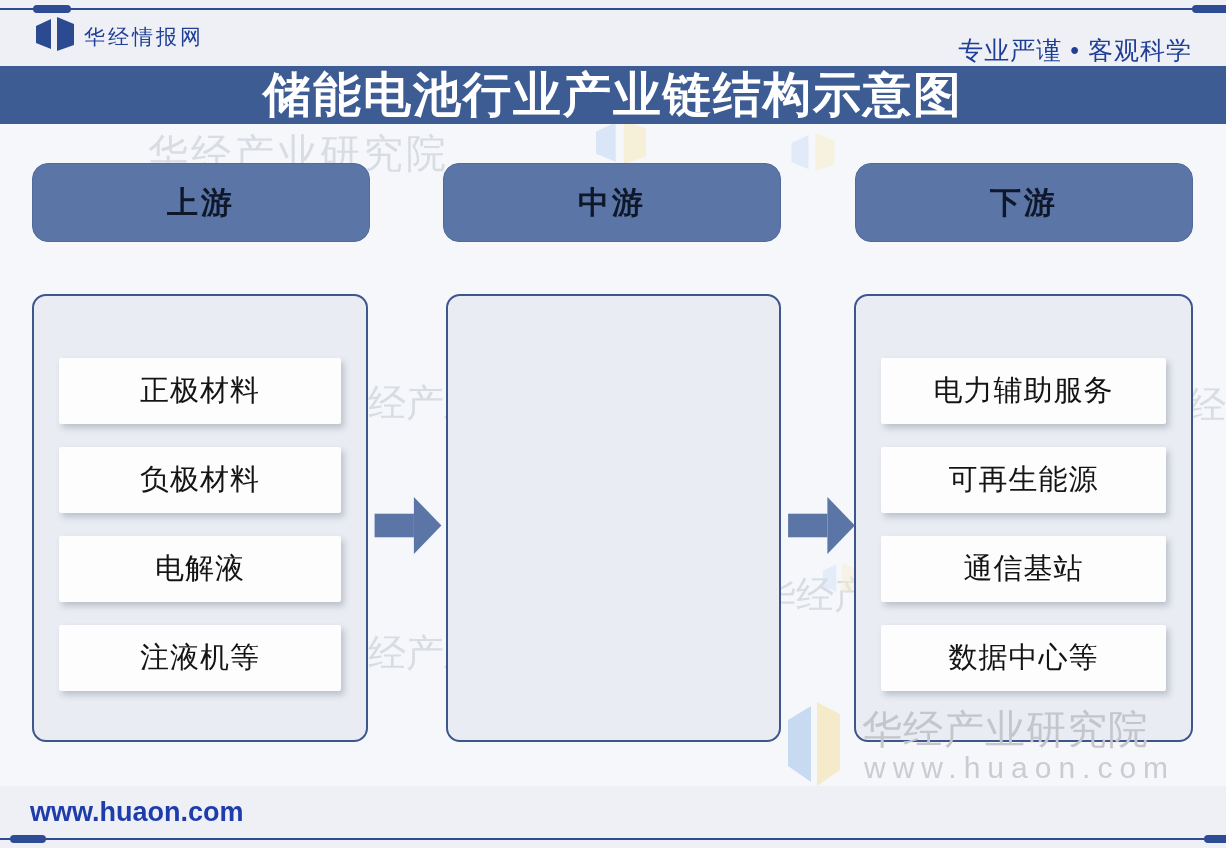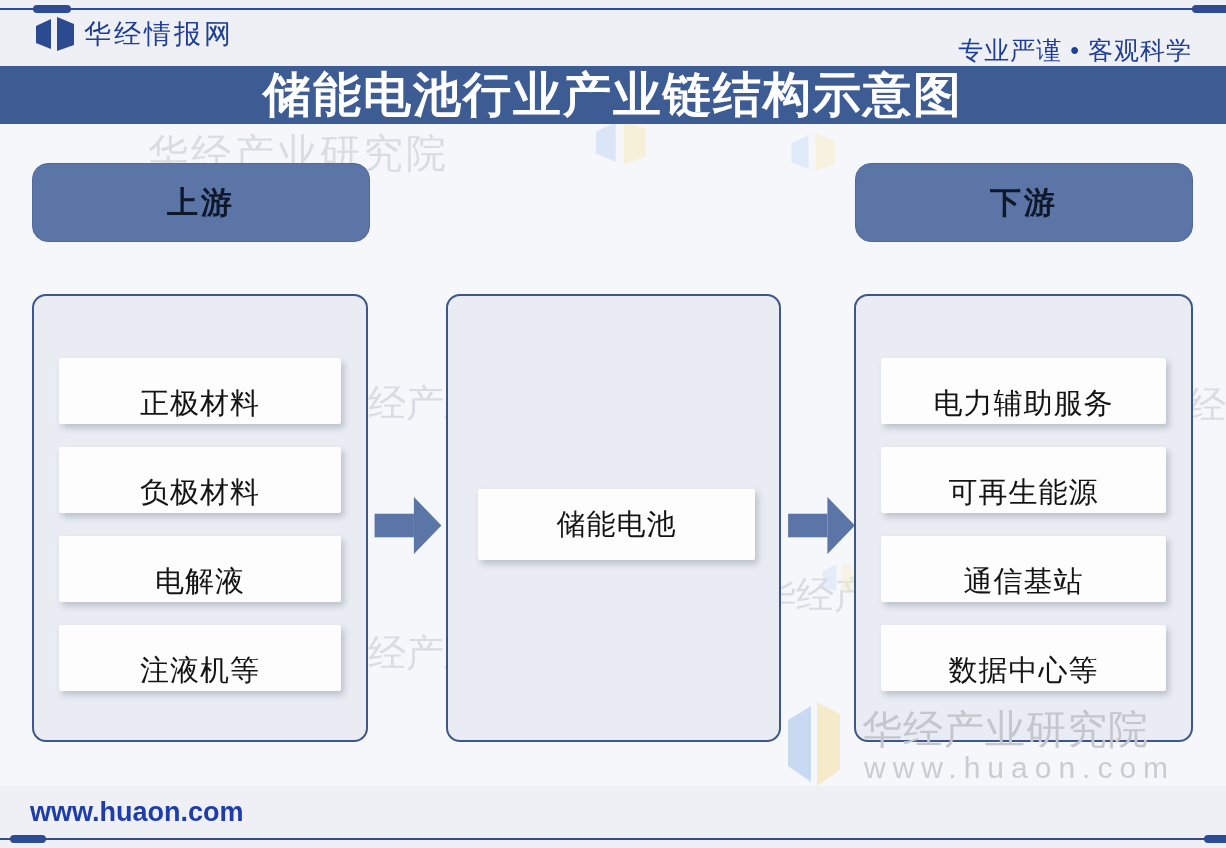--- a/index.html
+++ b/index.html
@@ -18,21 +18,21 @@
   .rule-bottom { top:838px; }
   .dash { position:absolute; height:8px; background:#2e4c94; border-radius:4px; z-index:4; }
   .dash-tl { left:33px; top:5px; width:38px; }
   .dash-tr { left:1192px; top:5px; width:34px; border-radius:4px 0 0 4px; }
   .dash-bl { left:10px; top:835px; width:36px; }
   .dash-br { left:1204px; top:835px; width:22px; border-radius:4px 0 0 4px; }
 
   
   .brand-logo { position:absolute; left:33px; top:16px; z-index:3; }
   .brand-text {
-    position:absolute; left:84px; top:16px; font-size:27px; letter-spacing:3px;
+    position:absolute; left:84px; top:23px; font-size:21px; letter-spacing:3px;
     color:#1f3f96; z-index:3; white-space:nowrap;
   }
   .tagline {
     position:absolute; right:34px; top:22px; font-size:25px; letter-spacing:1px;
     color:#1f3f96; z-index:3; white-space:nowrap;margin-top:12px;
   }
 
   
   .title-bar {
     position:absolute; left:0; top:66px; width:1226px; height:58px;
@@ -61,21 +61,21 @@
   .panel-left  { left:32px;  width:336px; }
   .panel-mid   { left:446px; width:335px; }
   .panel-right { left:854px; width:339px; }
   .panel-items {
     position:absolute; left:25px; right:25px; top:62px;
     display:flex; flex-direction:column; gap:23px;
   }
   .item {
     height:66px; background:#fdfdfe; border-radius:2px;
     box-shadow:3px 4px 6px rgba(70,82,105,0.28);
-    display:flex; align-items:flex-end; justify-content:center;
+    display:flex; align-items:center; justify-content:center;
   }
   .item span { font-size:29px; color:#141414; letter-spacing:1px; white-space:nowrap; }
   .mid-item {
     position:absolute; left:478px; top:489px; width:277px; height:71px;
     background:#fdfdfe; border-radius:2px; box-shadow:3px 4px 6px rgba(70,82,105,0.28);
     display:flex; align-items:center; justify-content:center; z-index:3;
   }
   .mid-item span { font-size:29px; color:#141414; letter-spacing:1px; }
 
   
@@ -145,20 +145,23 @@
     <polygon points="24,1 41,8 41,29 24,35" fill="#f8eecb"></polygon>
   </svg>
   <svg class="wm wm-logo-c" width="40" height="48" viewBox="0 0 44 36">
     <polygon points="3,10 18,3 18,33 3,27" fill="#cfe0f6"></polygon>
     <polygon points="24,1 41,8 41,29 24,35" fill="#f8eecb"></polygon>
   </svg>
 
   <div class="stage stage-up">
     <span>上游</span>
   </div>
+  <div class="stage stage-mid">
+    <span>中游</span>
+  </div>
   <div class="stage stage-down">
     <span>下游</span>
   </div>
 
   <div class="panel panel-left">
     <div class="panel-items">
       <div class="item">
         <span>正极材料</span>
       </div>
       <div class="item">
@@ -167,23 +170,20 @@
       <div class="item">
         <span>电解液</span>
       </div>
       <div class="item">
         <span>注液机等</span>
       </div>
     </div>
   </div>
 
   <div class="panel panel-mid"></div>
-  <div class="mid-item">
-    <span>储能电池</span>
-  </div>
 
   <div class="panel panel-right">
     <div class="panel-items">
       <div class="item">
         <span>电力辅助服务</span>
       </div>
       <div class="item">
         <span>可再生能源</span>
       </div>
       <div class="item">

